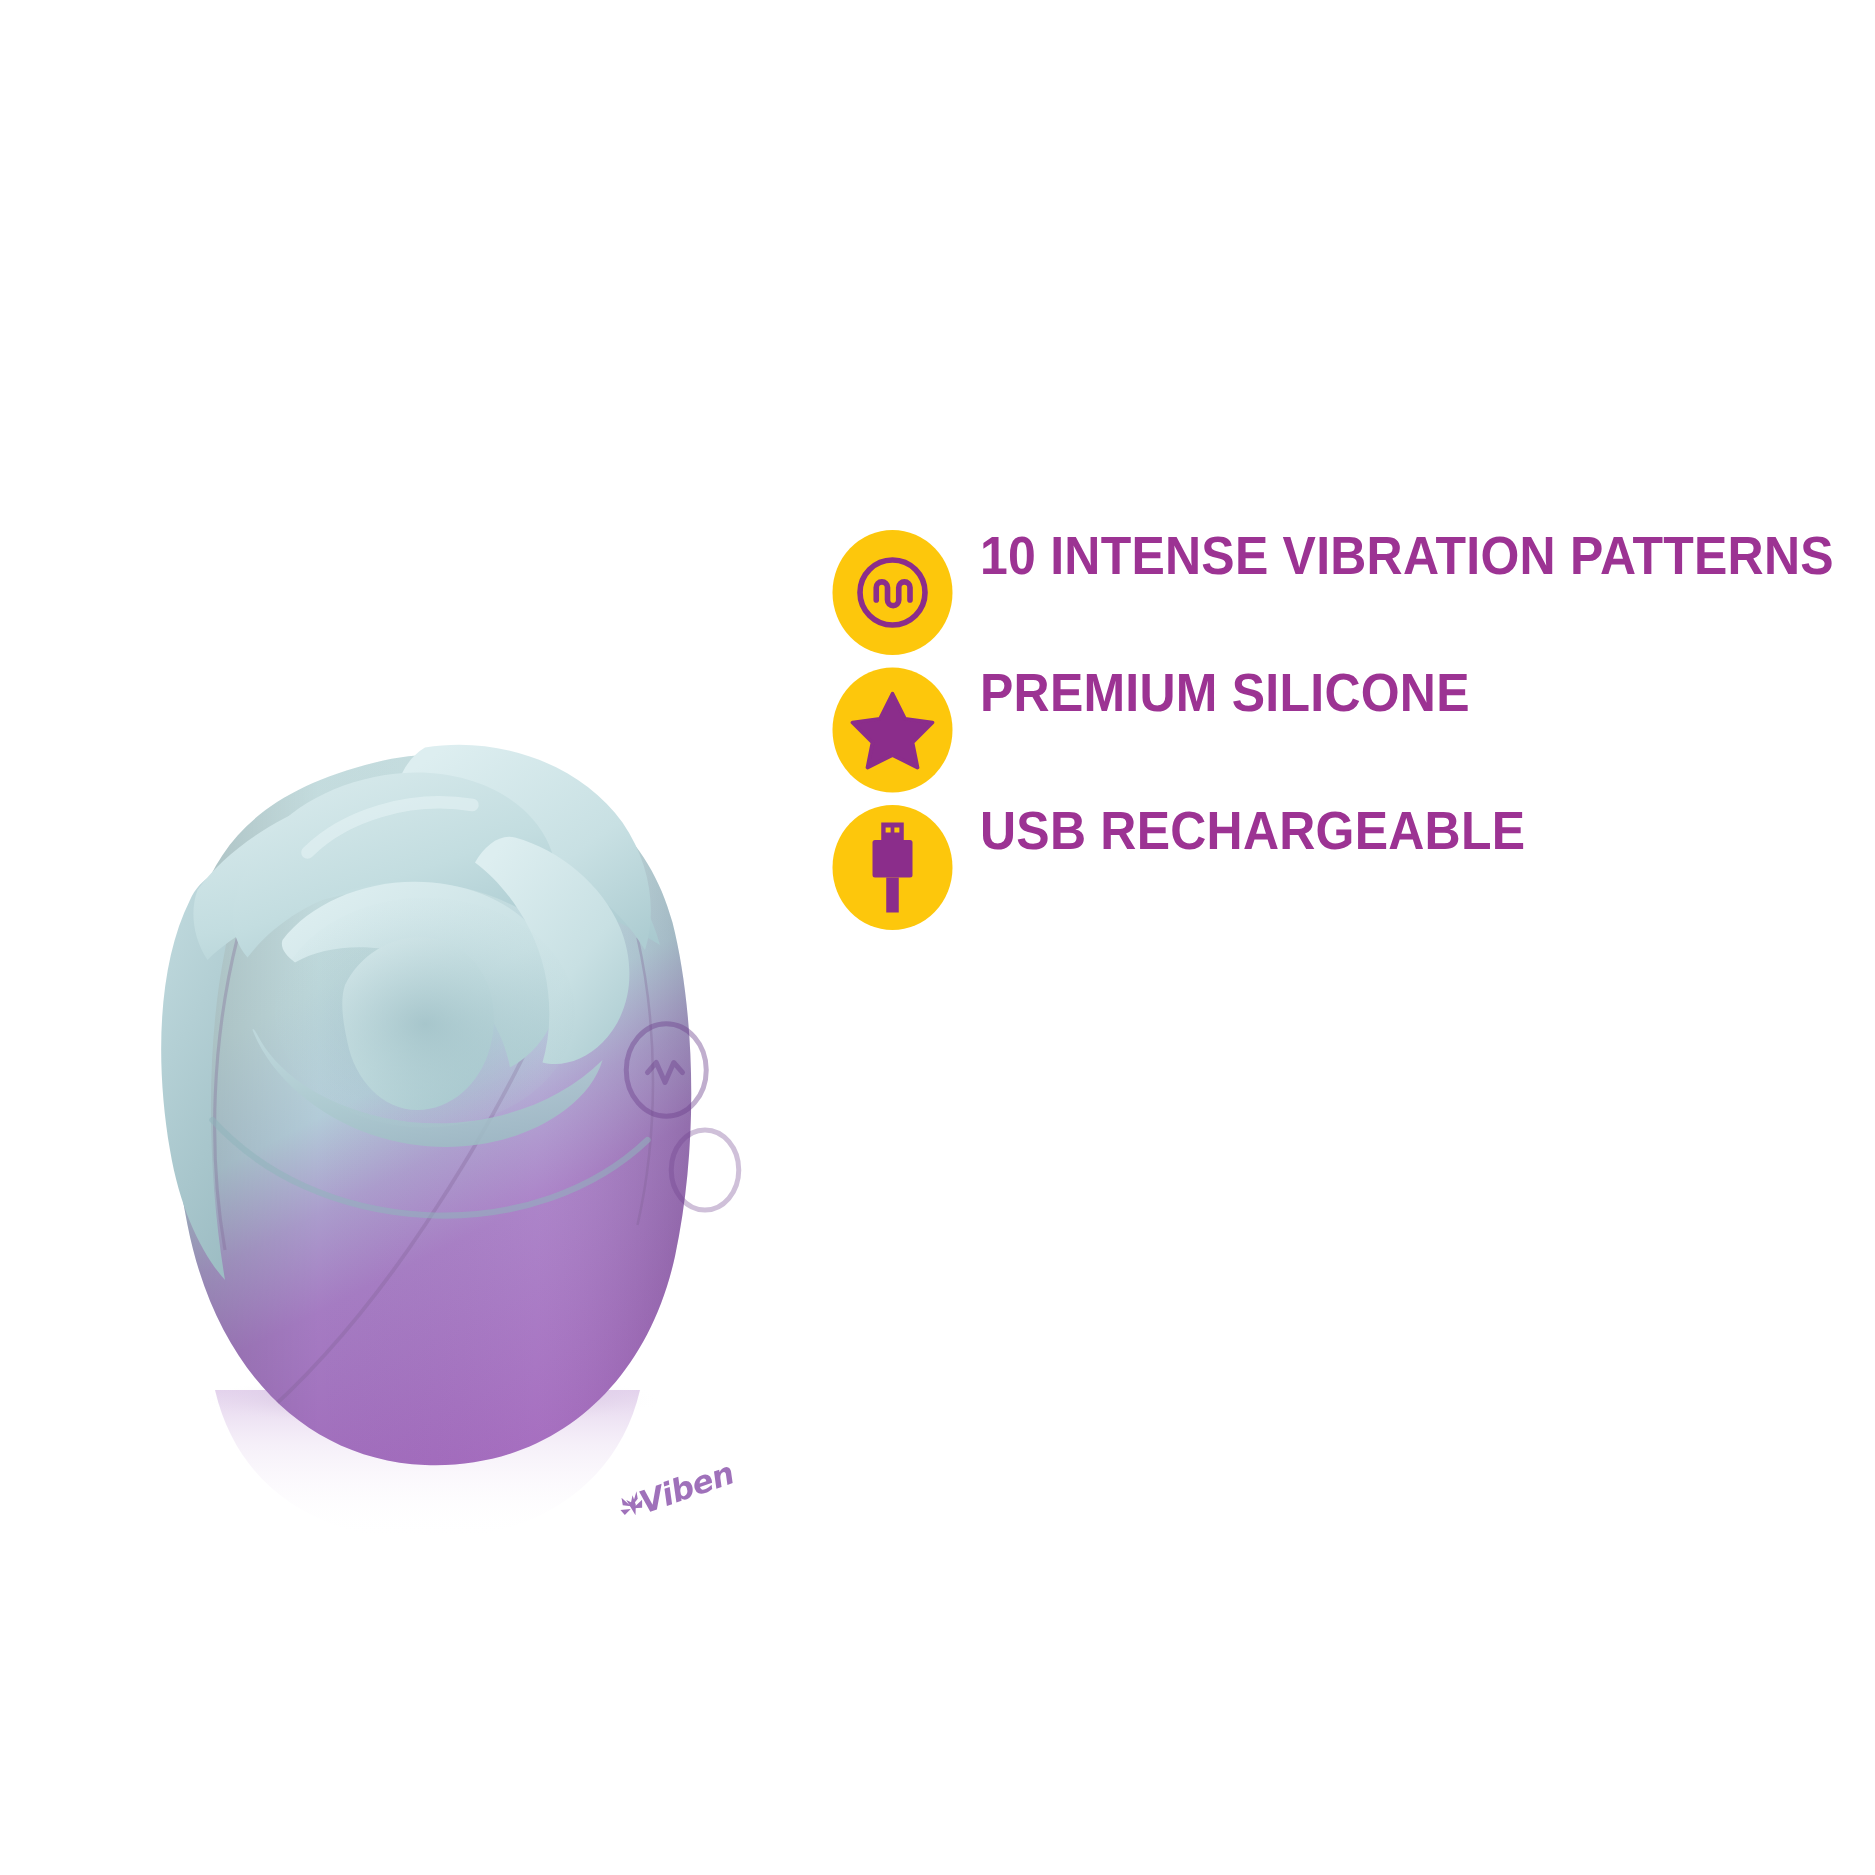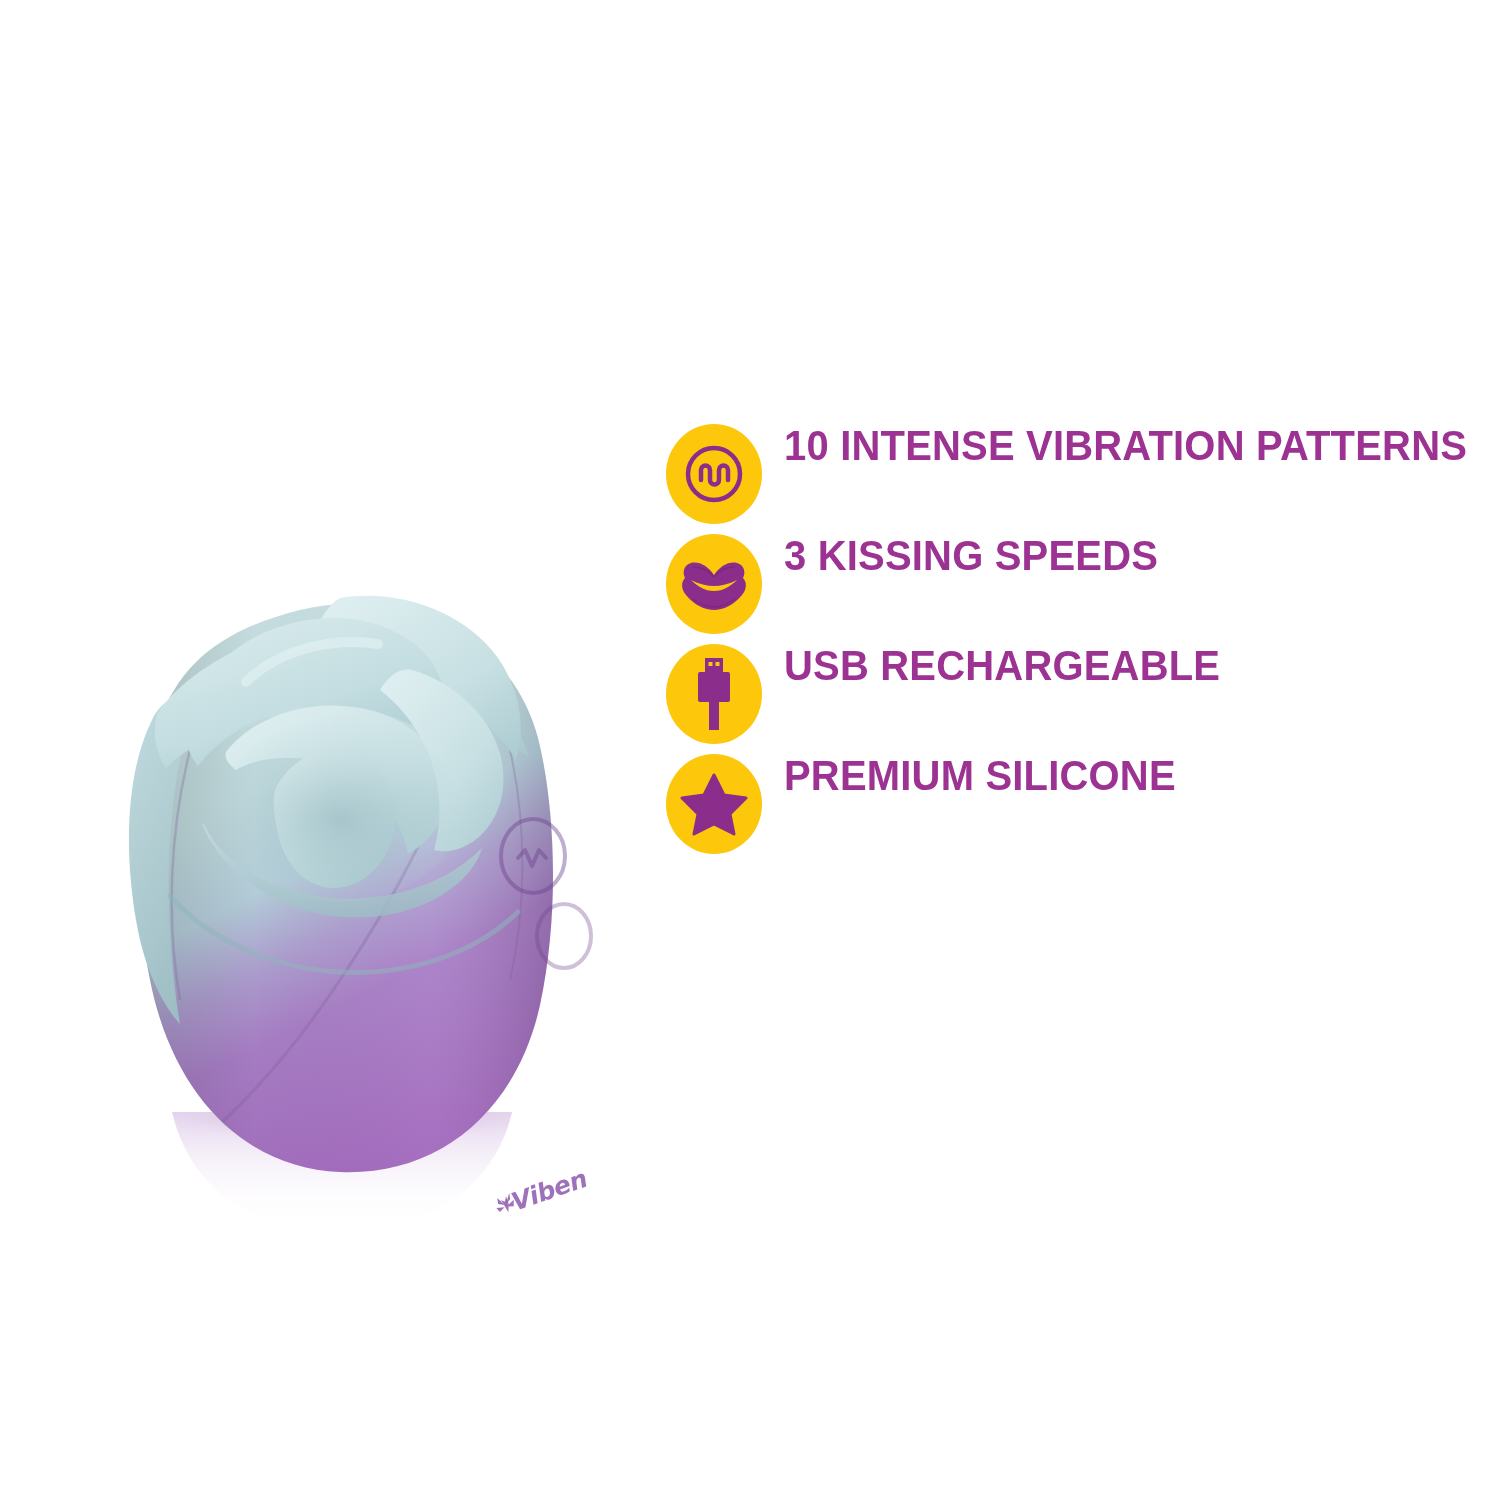--- a/index.html
+++ b/index.html
@@ -320,69 +320,48 @@
     <div class="feature-row">
       <div class="feature-badge">
         <svg width="64" height="64" viewBox="0 0 64 64">
           <circle cx="32" cy="32" r="26" fill="none" stroke="#8B2D8B" stroke-width="4.5"></circle>
           <path d="M19,38 L19,28 a4.5,4.5 0 0 1 9,0 L28,38 a4.5,4.5 0 0 0 9,0 L37,28 a4.5,4.5 0 0 1 9,0 L46,38" fill="none" stroke="#8B2D8B" stroke-width="4.5" stroke-linecap="round" stroke-linejoin="round"></path>
         </svg>
       </div>
       <div class="feature-label">10 INTENSE VIBRATION PATTERNS</div>
     </div>
 
-    <div class="feature-row">
-      <div class="feature-badge">
-        <svg width="70" height="62" viewBox="0 0 70 62">
-          <path d="M35,22
-                   C 41,13 50,8 58,10
-                   C 65,12 67,19 64,25
-                   C 68,29 68,36 63,42
-                   C 55,52 44,57 35,57
-                   C 26,57 15,52 7,42
-                   C 2,36 2,29 6,25
-                   C 3,19 5,12 12,10
-                   C 20,8 29,13 35,22 Z" fill="#8B2D8B"></path>
-          <path d="M12,27 C 20,31 28,33 35,33 C 42,33 50,31 58,27
-                   C 50,35 42,38 35,38 C 28,38 20,35 12,27 Z" fill="#FDC70C"></path>
-          <path d="M14,14 C 22,14 30,18 35,24" fill="none" stroke="#6e2170" stroke-width="1.4" opacity="0.5"></path>
-          <path d="M56,14 C 48,14 40,18 35,24" fill="none" stroke="#6e2170" stroke-width="1.4" opacity="0.5"></path>
-          <path d="M14,46 C 22,52 28,54 35,54 C 42,54 48,52 56,46" fill="none" stroke="#6e2170" stroke-width="1.4" opacity="0.45"></path>
-        </svg>
-      </div>
-      <div class="feature-label">3 KISSING SPEEDS</div>
-    </div>
-
-
-
-    <div class="feature-row">
-      <div class="feature-badge">
-        <svg width="44" height="76" viewBox="0 0 44 76">
-          <rect x="13" y="2" width="18" height="14" fill="#8B2D8B"></rect>
-          <rect x="16.5" y="6" width="4" height="4" fill="#FDC70C"></rect>
-          <rect x="23.5" y="6" width="4" height="4" fill="#FDC70C"></rect>
-          <rect x="6" y="16" width="32" height="30" rx="2" fill="#8B2D8B"></rect>
-          <rect x="17" y="46" width="10" height="28" fill="#8B2D8B"></rect>
-        </svg>
-      </div>
-      <div class="feature-label">USB RECHARGEABLE</div>
-    </div>
+
+
 
     <div class="feature-row">
       <div class="feature-badge">
         <svg width="68" height="64" viewBox="0 0 68 64">
           <path d="M34,3
                    L 44,23
                    L 66,26
                    L 50,42
                    L 54,62
                    L 34,52
                    L 14,62
                    L 18,42
                    L 2,26
                    L 24,23 Z" fill="#8B2D8B" stroke="#8B2D8B" stroke-width="3" stroke-linejoin="round"></path>
         </svg>
       </div>
       <div class="feature-label">PREMIUM SILICONE</div>
     </div>
 
+    <div class="feature-row">
+      <div class="feature-badge">
+        <svg width="44" height="76" viewBox="0 0 44 76">
+          <rect x="13" y="2" width="18" height="14" fill="#8B2D8B"></rect>
+          <rect x="16.5" y="6" width="4" height="4" fill="#FDC70C"></rect>
+          <rect x="23.5" y="6" width="4" height="4" fill="#FDC70C"></rect>
+          <rect x="6" y="16" width="32" height="30" rx="2" fill="#8B2D8B"></rect>
+          <rect x="17" y="46" width="10" height="28" fill="#8B2D8B"></rect>
+        </svg>
+      </div>
+      <div class="feature-label">USB RECHARGEABLE</div>
+    </div>
+
   </div>
 </div>
 
 </body></html>

